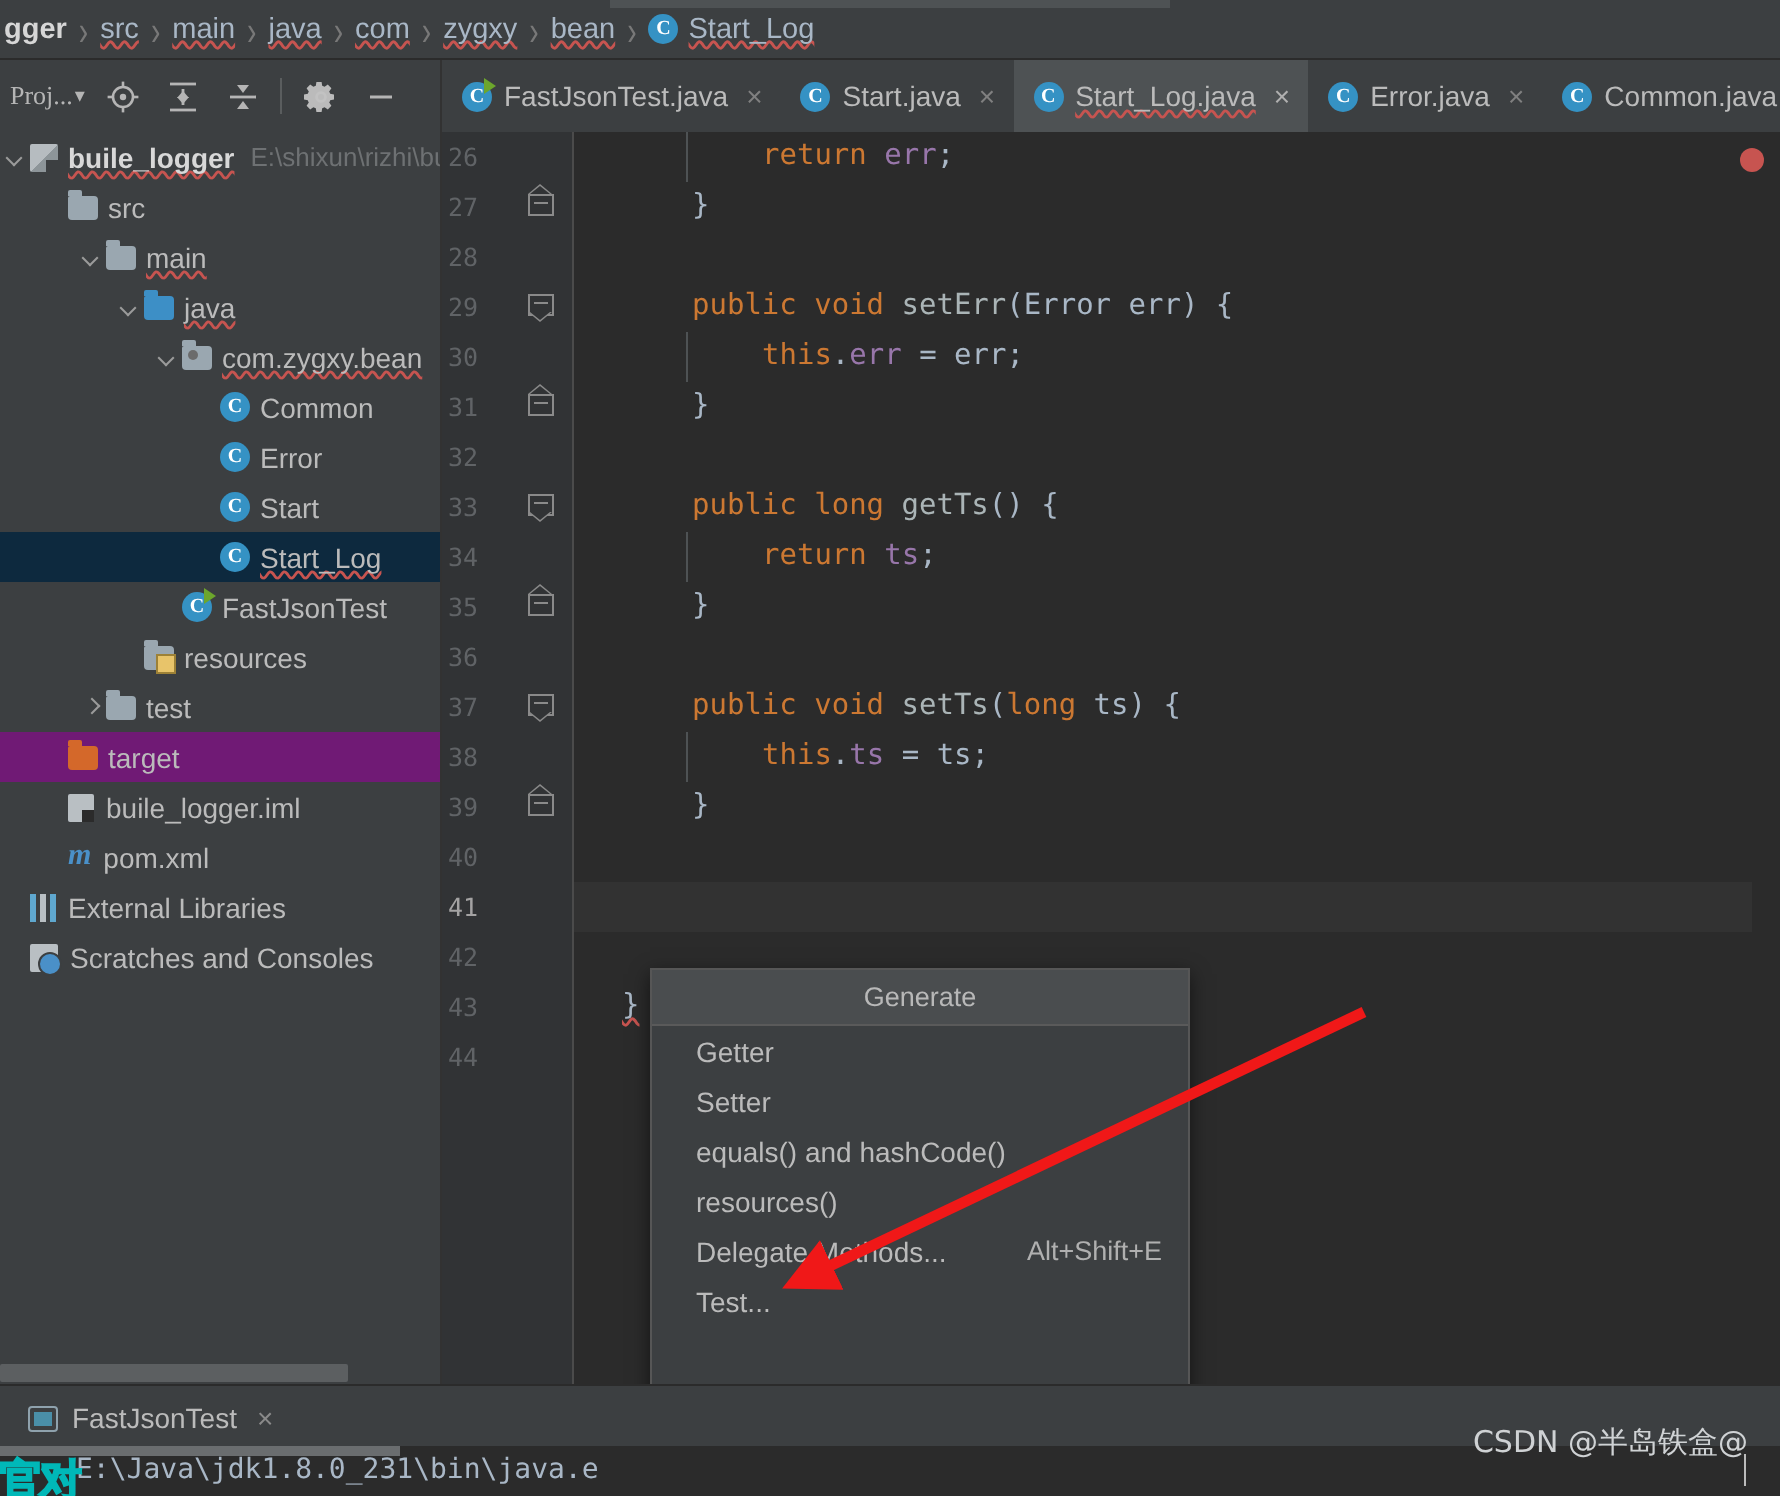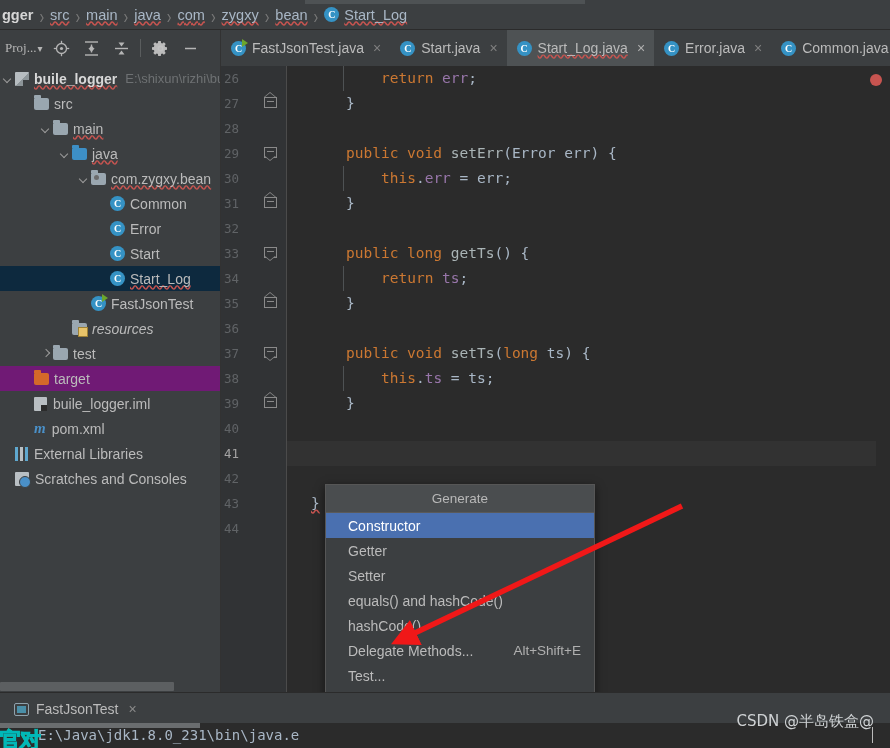--- a/index.html
+++ b/index.html
@@ -500,21 +500,21 @@
       <span class="wavy">Start_Log</span>
     </div>
     <div class="trow" style="padding-left: 78px;">
       <span class="arrow" style="visibility: hidden;"></span>
       <span class="testicon" style="margin-right: 5px;">
         <span class="base">C</span>
         <span class="run"></span>
       </span>
       <span>FastJsonTest</span>
     </div>
-    <div class="trow" style="padding-left: 59px; font-style: italic;">
+    <div class="trow" style="padding-left: 59px;">
       <span class="arrow" style="visibility: hidden;"></span>
       <span class="folder res"></span>
       <span>resources</span>
     </div>
     <div class="trow" style="padding-left: 40px;">
       <span class="arrow collapsed"></span>
       <span class="folder"></span>
       <span>test</span>
     </div>
     <div class="trow hover" style="padding-left: 21px;">
@@ -638,34 +638,31 @@
       <div class="codeline" style="top: 425px; padding-left: 24px;"><span class="brc wavy">}</span></div>
       <div class="codeline" style="top: 450px; padding-left: 24px;"></div>
     </div>
   <div id="editor-right-strip"></div>
   <div id="error-stripe"></div>
 </div>
 
 <div id="generate-popup">
   <div id="generate-title">Generate</div>
   <div id="generate-items">
-      <div class="mitem selected">
-        <span>Constructor</span>
-      </div>
       <div class="mitem">
         <span>Getter</span>
       </div>
       <div class="mitem">
         <span>Setter</span>
       </div>
       <div class="mitem">
         <span>equals() and hashCode()</span>
       </div>
       <div class="mitem">
-        <span>hashCode()</span>
+        <span>resources()</span>
       </div>
       <div class="mitem">
         <span>Delegate Methods...</span>
         <span class="shortcut">Alt+Shift+E</span>
       </div>
       <div class="mitem">
         <span>Test...</span>
       </div>
     </div>
 </div>

